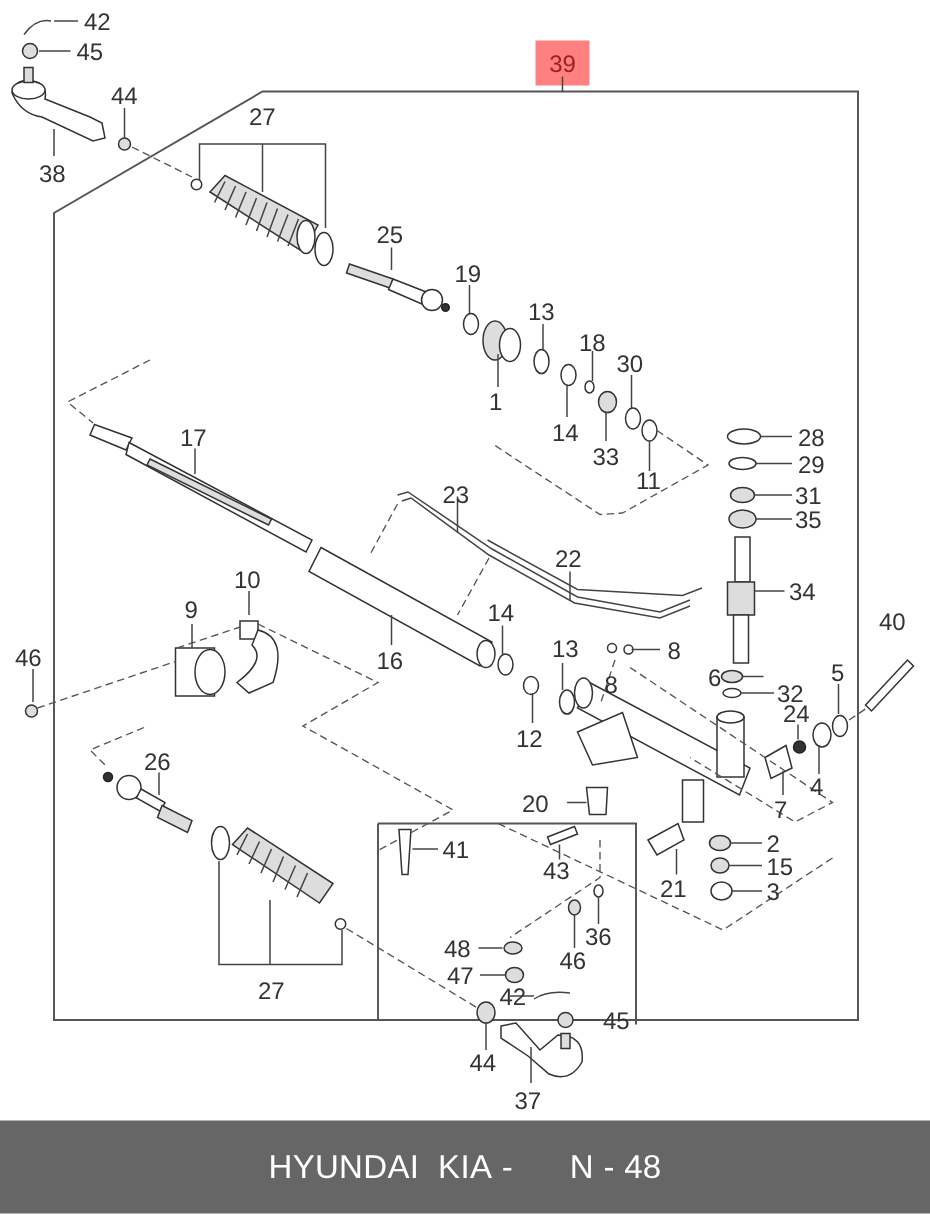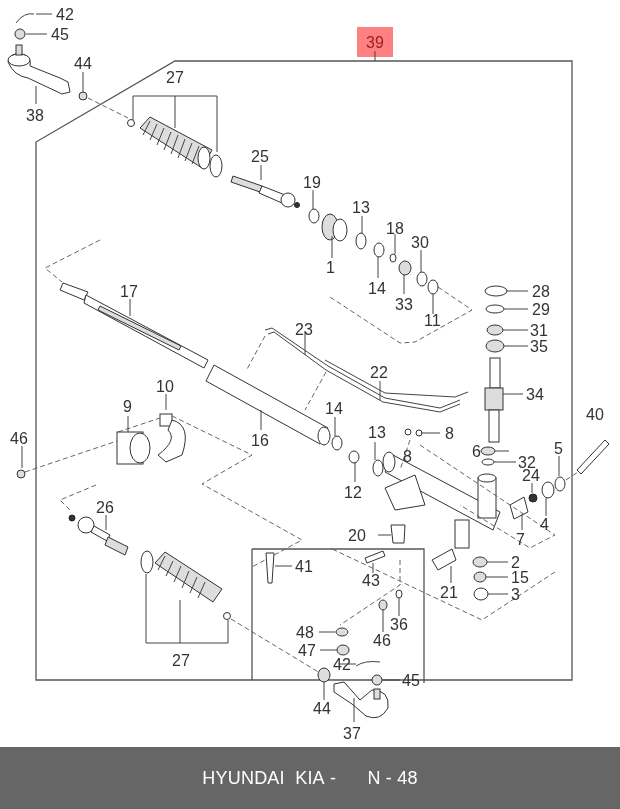--- a/index.html
+++ b/index.html
@@ -6,21 +6,21 @@
   body { width:620px; height:809px; position:relative; overflow:hidden; font-family:"Liberation Sans", sans-serif; }
   #diagram { position:absolute; left:0; top:0; width:620px; height:745px; }
   .lbl { font-family:"Liberation Sans", sans-serif; font-size:16px; fill:#333; }
   .ln { stroke:#444; stroke-width:1; fill:none; }
   .frame { stroke:#555; stroke-width:1.3; fill:none; }
   .dash { stroke:#555; stroke-width:0.9; fill:none; stroke-dasharray:5 3; }
   .part { stroke:#333; stroke-width:1; fill:#fff; }
   .partg { stroke:#333; stroke-width:1; fill:#ddd; }
   .dark { fill:#333; stroke:#222; }
   #footer { position:absolute; left:0; top:747px; width:620px; height:62px; background:#666; color:#fff;
-            display:flex; align-items:center; justify-content:center; font-size:18px; letter-spacing:0.2px; }
+            display:flex; align-items:center; justify-content:center; font-size:22px; letter-spacing:0.2px; }
   #footer span { white-space:pre; }
   #badge-rect { fill:#ff8080; }
   #badge-text { font-size:16px; fill:#a02020; }
 </style>
 </head>
 <body>
 
 <svg id="diagram" viewBox="0 0 620 745" xmlns="http://www.w3.org/2000/svg">
 
   <path class="frame" d="M175,61 L572,61 L572,680 L36,680 L36,142 Z"></path>

